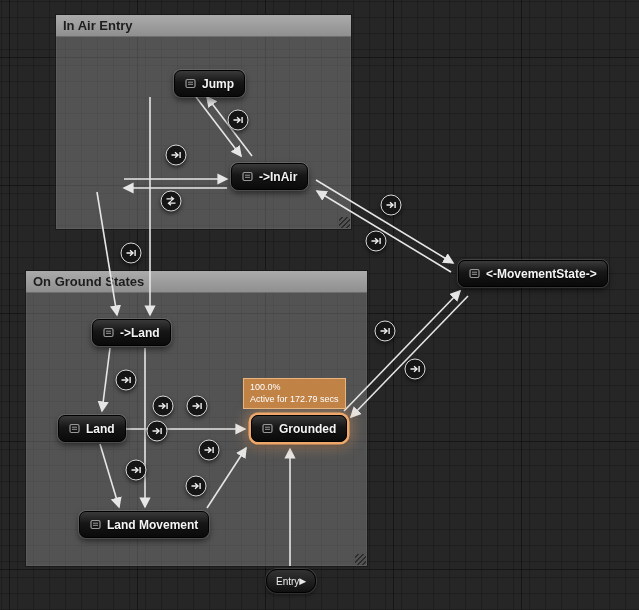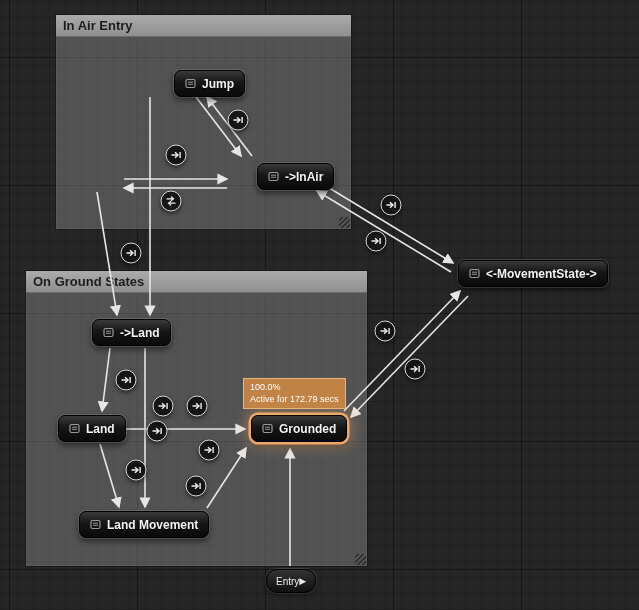--- a/index.html
+++ b/index.html
@@ -120,21 +120,21 @@
     <span class="node-icon">
         <svg width="11" height="11" viewBox="0 0 11 11">
           <rect x="1" y="1.5" width="9" height="8" rx="1.5" fill="none" stroke="#999" stroke-width="1.2"></rect>
           <path d="M3 4.2 H8 M3 6.3 H8" stroke="#999" stroke-width="1"></path>
         </svg>
       </span>
     <span>Jump</span>
   </div>
 
 
-  <div class="node" style="left:231px;top:163px;margin-left:26px;">
+  <div class="node" style="left:231px;top:163px;">
     <span class="node-icon">
         <svg width="11" height="11" viewBox="0 0 11 11">
           <rect x="1" y="1.5" width="9" height="8" rx="1.5" fill="none" stroke="#999" stroke-width="1.2"></rect>
           <path d="M3 4.2 H8 M3 6.3 H8" stroke="#999" stroke-width="1"></path>
         </svg>
       </span>
     <span>-&gt;InAir</span>
   </div>
 
   <div class="node" style="left:92px;top:319px;">

